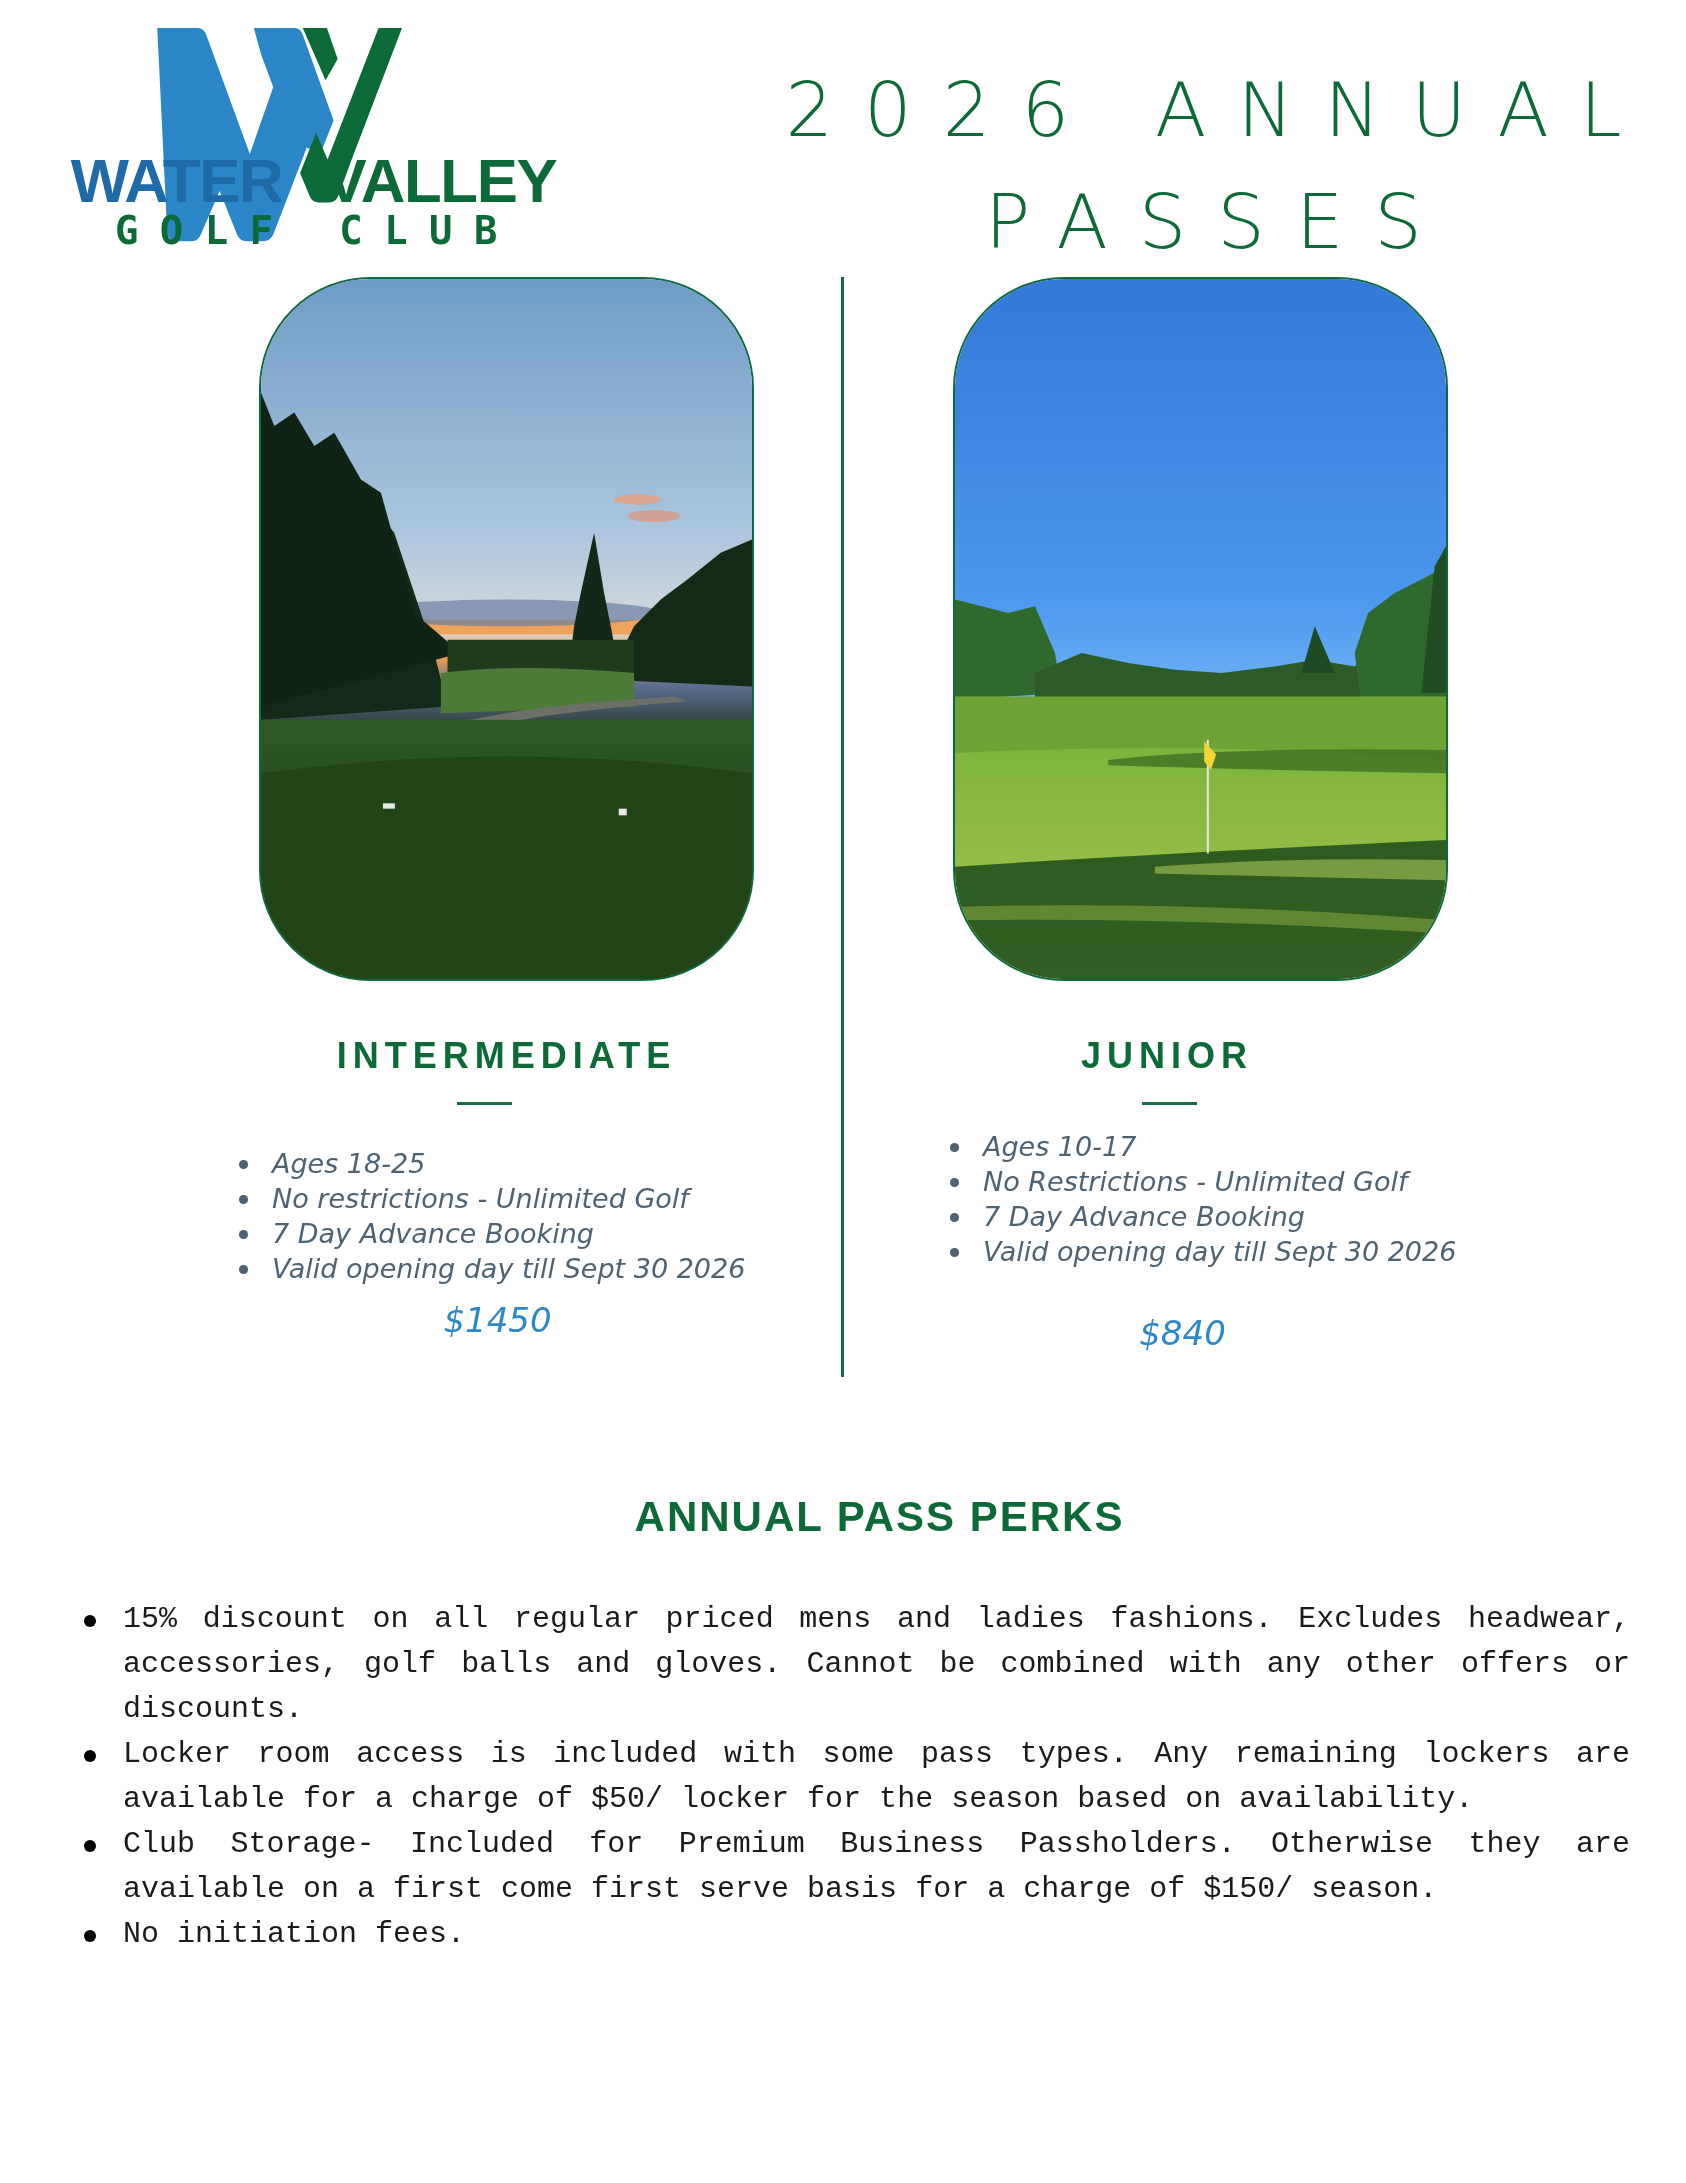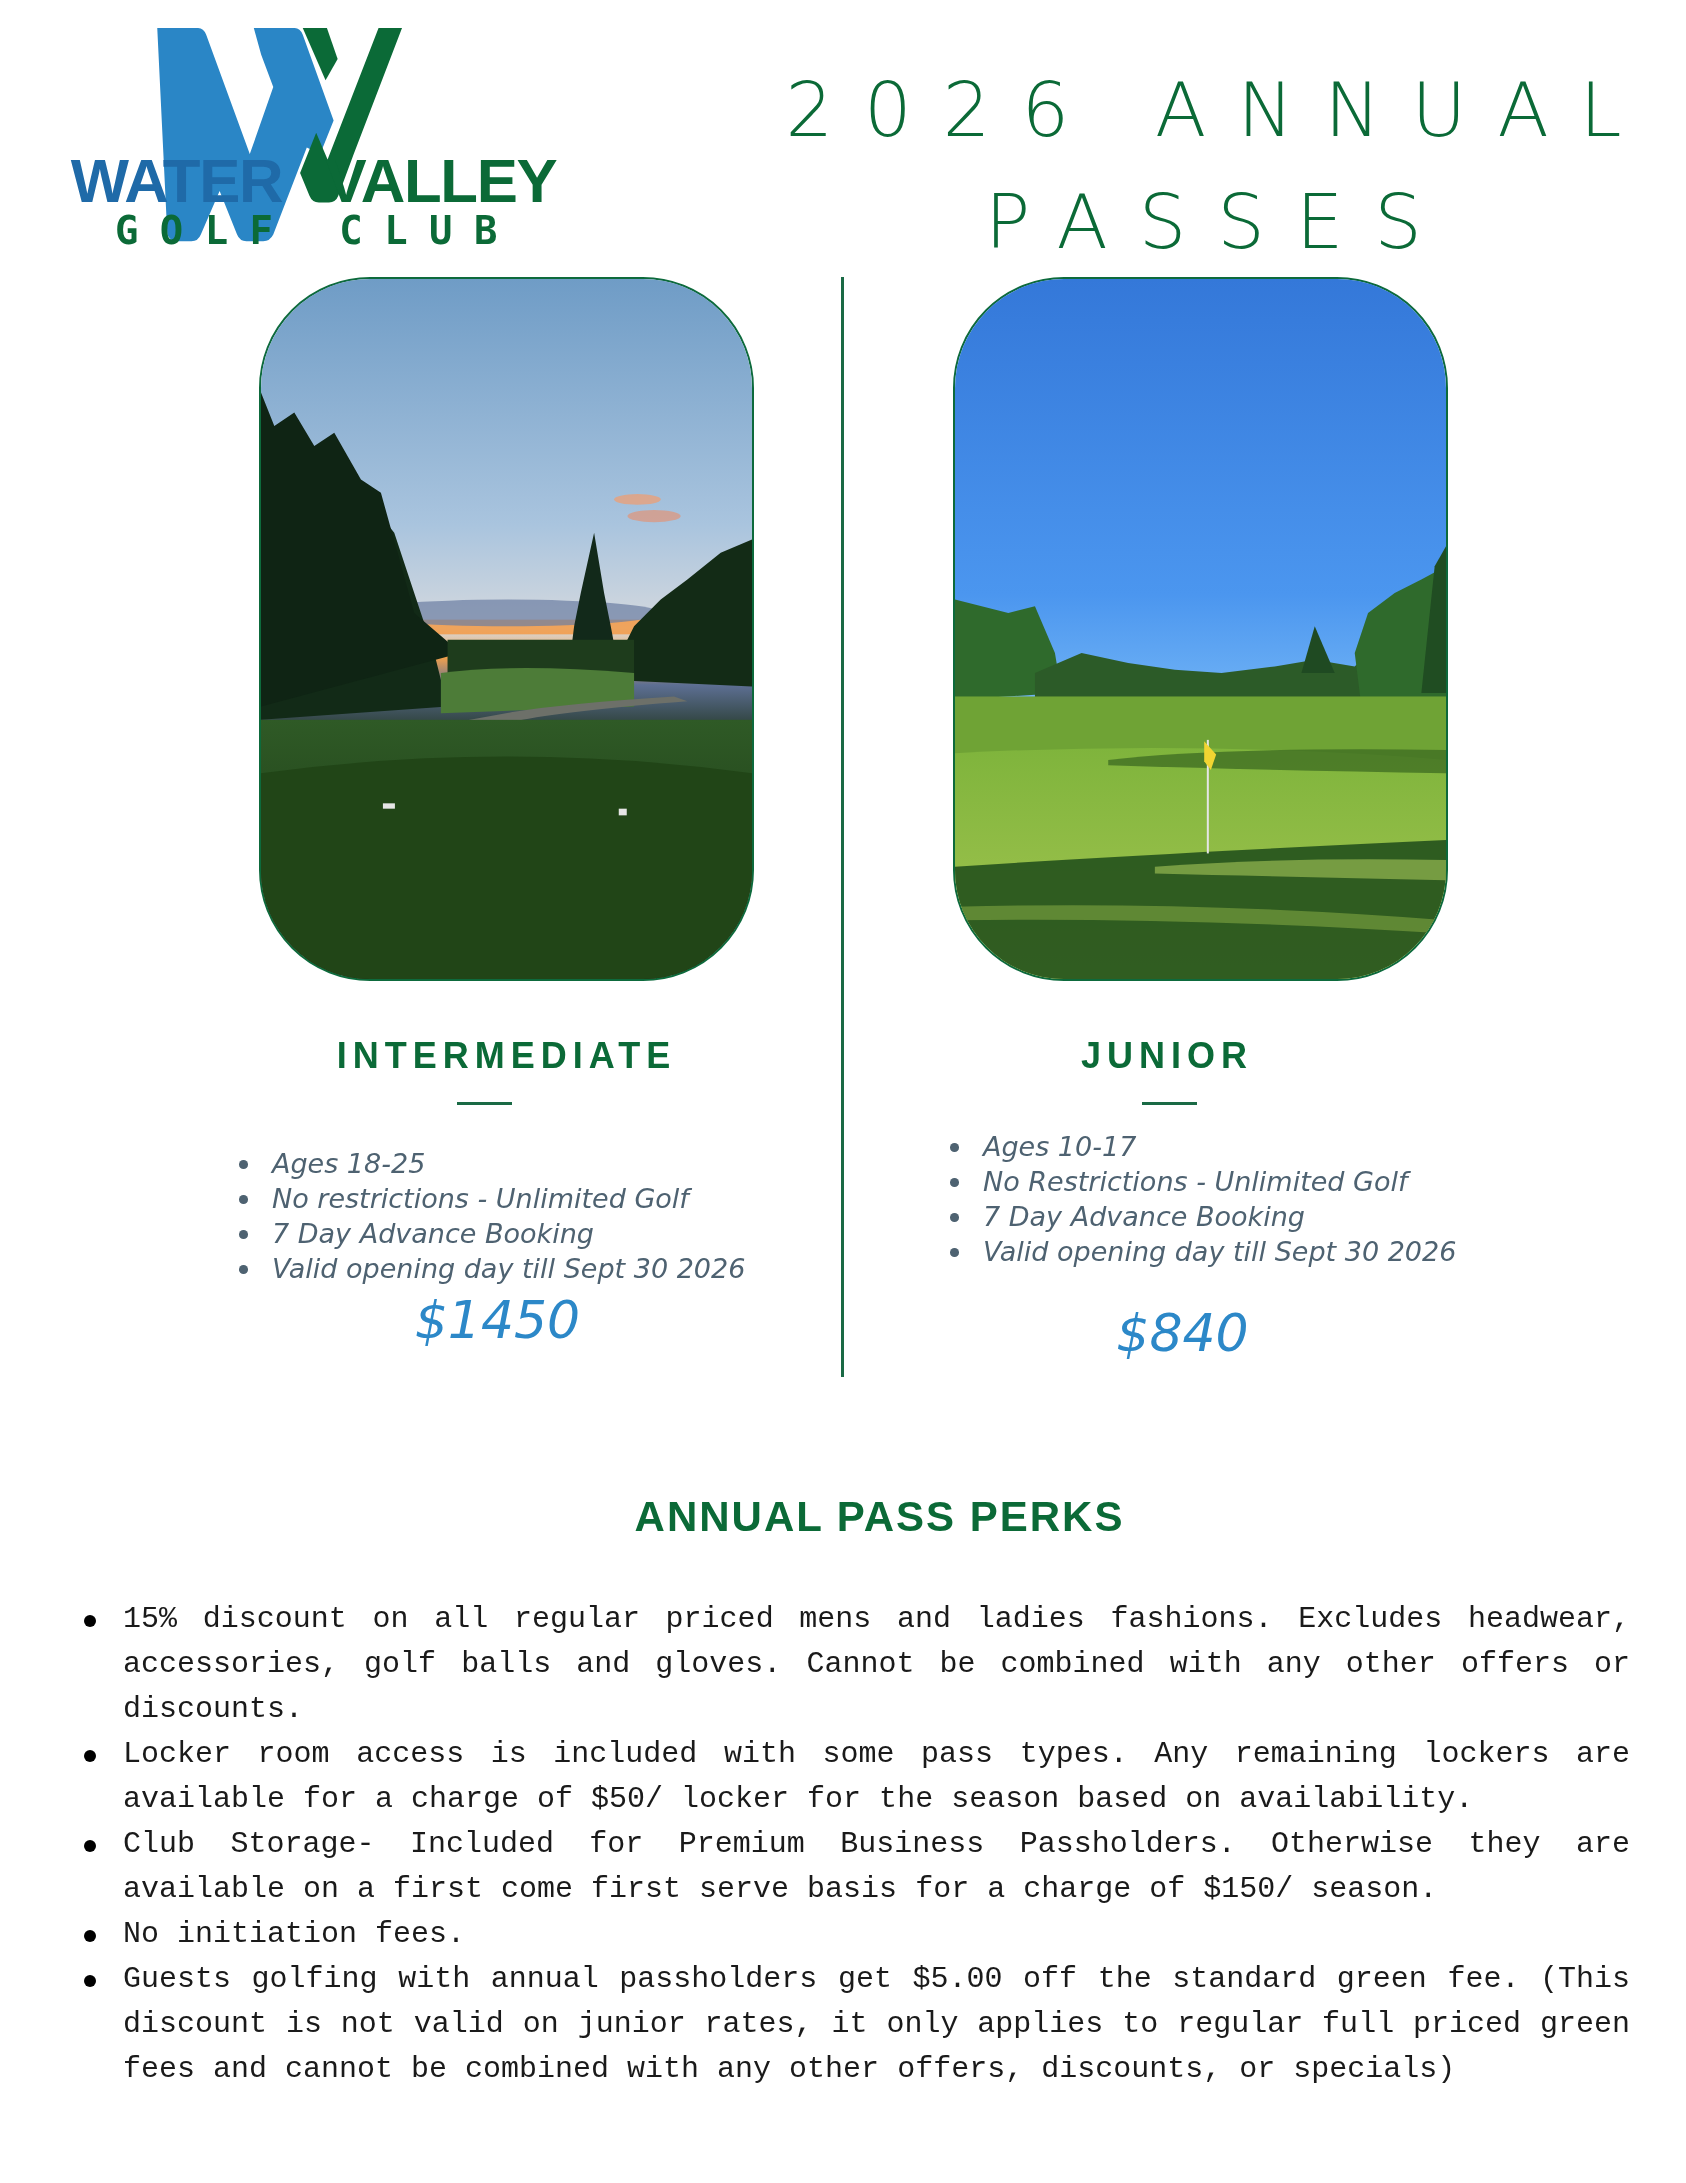--- a/index.html
+++ b/index.html
@@ -109,21 +109,21 @@
     width: 8.7px;
     height: 8.7px;
     border-radius: 50%;
     background: #4e6271;
   }
   .pass-price {
     position: absolute;
     color: #2c88c8;
     font-family: "DejaVu Sans", sans-serif;
     font-style: italic;
-    font-size: 52px;
+    font-size: 34px;
     line-height: 60px;
     text-align: center;
   }
 
   
   .card-left .pass-name { left: 249px; width: 495px; padding-left: 20px; box-sizing: border-box; }
   .card-left .pass-rule { left: 457px; }
   .card-left .pass-features { left: 235px; top: 1126px; width: 524px; margin-top: 20px; }
   .card-left .pass-price { left: 363px; width: 269px; top: 1290px; }
 
@@ -300,15 +300,14 @@
   </ul>
   <div class="pass-price">$840</div>
 </section>
 
 <h2 class="perks-title" style="margin:0;">ANNUAL PASS PERKS</h2>
 <ul class="perks-list">
   <li>15% discount on all regular priced mens and ladies fashions. Excludes headwear, accessories, golf balls and gloves. Cannot be combined with any other offers or discounts.</li>
   <li>Locker room access is included with some pass types. Any remaining lockers are available for a charge of $50/ locker for the season based on availability.</li>
   <li>Club Storage- Included for Premium Business Passholders. Otherwise they are available on a first come first serve basis for a charge of $150/ season.</li>
   <li>No initiation fees.</li>
-  <li>Guests golfing with annual passholders get $5.00 off the standard green fee. (This discount is not valid on junior rates, it only applies to regular full priced green fees and cannot be combined with any other offers, discounts, or specials)</li>
 </ul>
 
 
 </body></html>

